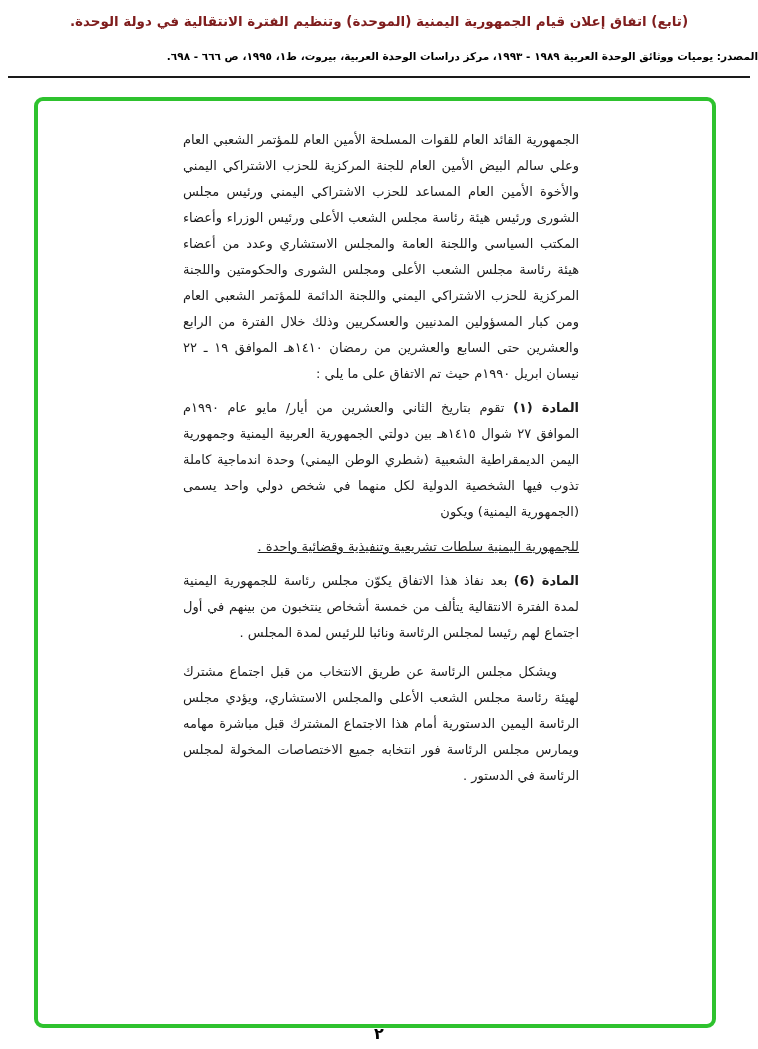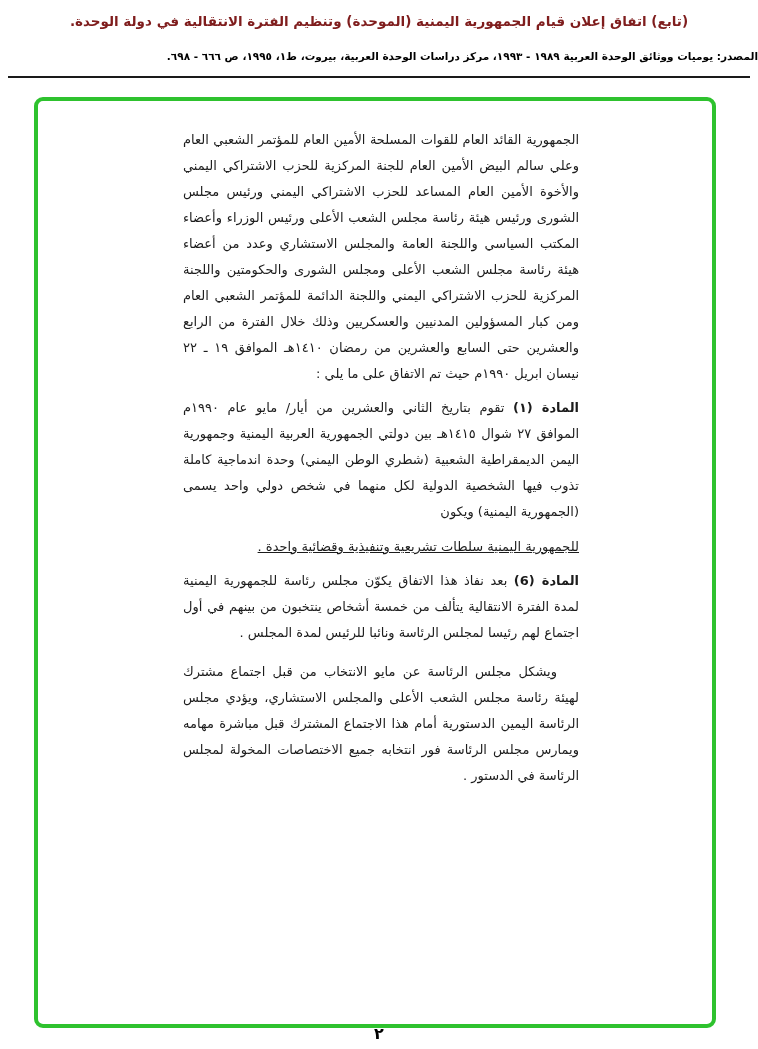--- a/index.html
+++ b/index.html
@@ -102,20 +102,20 @@
     <div class="doc-text">
 
       <p class="intro">الجمهورية القائد العام للقوات المسلحة الأمين العام للمؤتمر الشعبي العام وعلي سالم البيض الأمين العام للجنة المركزية للحزب الاشتراكي اليمني والأخوة الأمين العام المساعد للحزب الاشتراكي اليمني ورئيس مجلس الشورى ورئيس هيئة رئاسة مجلس الشعب الأعلى ورئيس الوزراء وأعضاء المكتب السياسي واللجنة العامة والمجلس الاستشاري وعدد من أعضاء هيئة رئاسة مجلس الشعب الأعلى ومجلس الشورى والحكومتين واللجنة المركزية للحزب الاشتراكي اليمني واللجنة الدائمة للمؤتمر الشعبي العام ومن كبار المسؤولين المدنيين والعسكريين وذلك خلال الفترة من الرابع والعشرين حتى السابع والعشرين من رمضان ١٤١٠هـ الموافق ١٩ ـ ٢٢ نيسان ابريل ١٩٩٠م حيث تم الاتفاق على ما يلي :</p>
 
       <p class="article"><b class="article-label">المادة (١)</b> <span>تقوم بتاريخ الثاني والعشرين من أيار/ مايو عام ١٩٩٠م الموافق ٢٧ شوال ١٤١٥هـ بين دولتي الجمهورية العربية اليمنية وجمهورية اليمن الديمقراطية الشعبية (شطري الوطن اليمني) وحدة اندماجية كاملة تذوب فيها الشخصية الدولية لكل منهما في شخص دولي واحد يسمى (الجمهورية اليمنية) ويكون</span></p>
 
       <p class="cont">للجمهورية اليمنية سلطات تشريعية وتنفيذية وقضائية واحدة .</p>
 
       <p class="article"><b class="article-label">المادة (6)</b> <span>بعد نفاذ هذا الاتفاق يكوّن مجلس رئاسة للجمهورية اليمنية لمدة الفترة الانتقالية يتألف من خمسة أشخاص ينتخبون من بينهم في أول اجتماع لهم رئيسا لمجلس الرئاسة ونائبا للرئيس لمدة المجلس .</span></p>
 
-      <p class="closing">ويشكل مجلس الرئاسة عن مايو الانتخاب من قبل اجتماع مشترك لهيئة رئاسة مجلس الشعب الأعلى والمجلس الاستشاري، ويؤدي مجلس الرئاسة اليمين الدستورية أمام هذا الاجتماع المشترك قبل مباشرة مهامه ويمارس مجلس الرئاسة فور انتخابه جميع الاختصاصات المخولة لمجلس الرئاسة في الدستور .</p>
+      <p class="closing">ويشكل مجلس الرئاسة عن طريق الانتخاب من قبل اجتماع مشترك لهيئة رئاسة مجلس الشعب الأعلى والمجلس الاستشاري، ويؤدي مجلس الرئاسة اليمين الدستورية أمام هذا الاجتماع المشترك قبل مباشرة مهامه ويمارس مجلس الرئاسة فور انتخابه جميع الاختصاصات المخولة لمجلس الرئاسة في الدستور .</p>
 
     </div>
   </div>
 
   <div class="page-number">٢</div>
 
 </div>
 
 </body></html>

